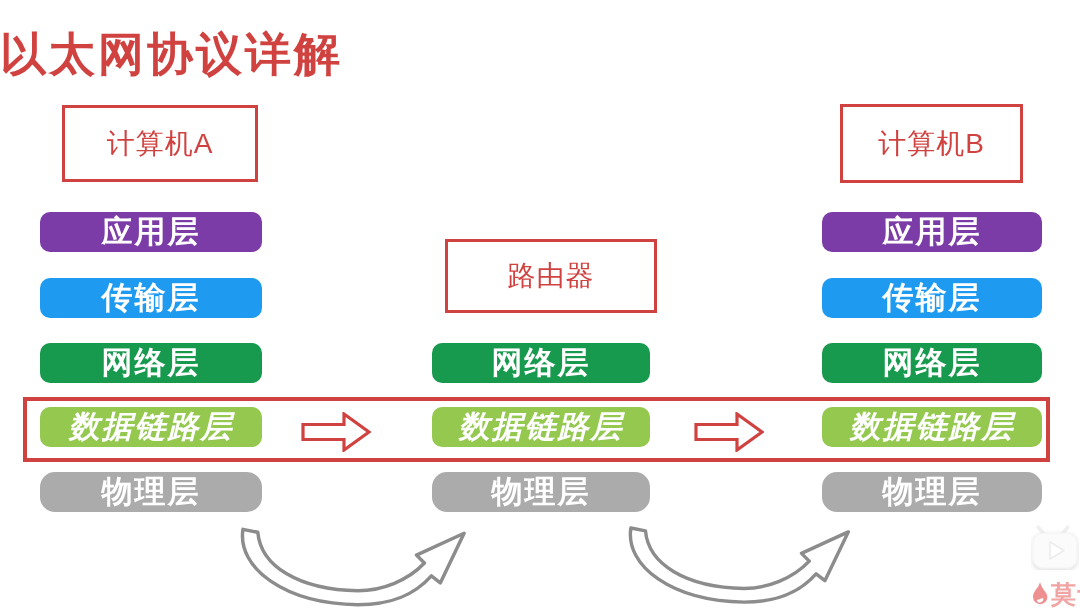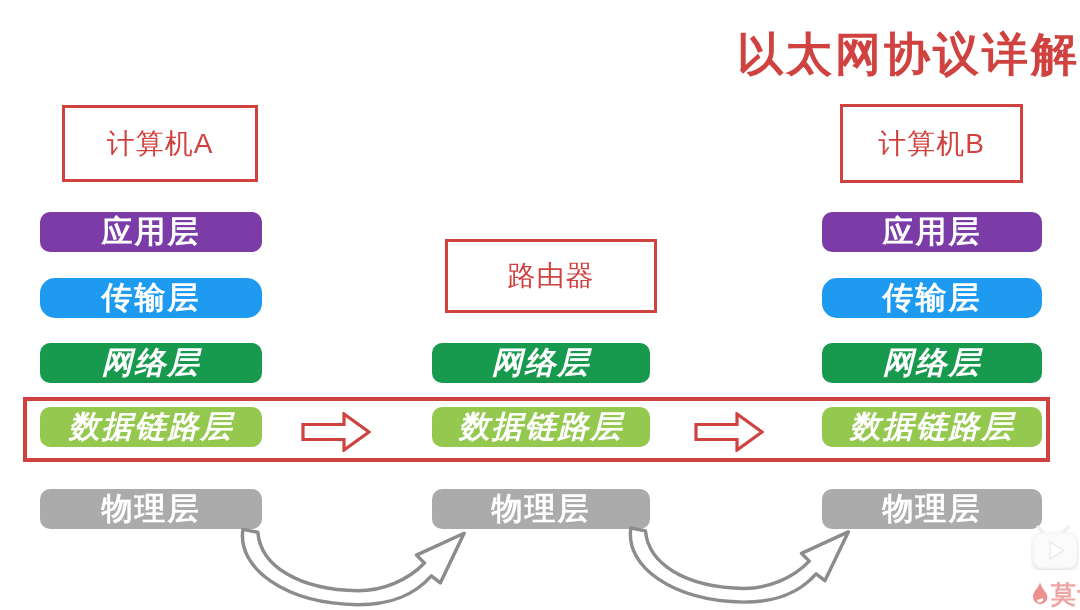--- a/index.html
+++ b/index.html
@@ -2,44 +2,44 @@
 <html><head>
 <meta charset="utf-8">
 <style>
   html,body{margin:0;padding:0;background:#fff;}
   .page{
     position:relative;width:1080px;height:610px;background:#ffffff;
     overflow:hidden;font-family:"Liberation Sans","DejaVu Sans",sans-serif;
   }
   .title{
     position:absolute;top:24px;left:0;width:100%;margin:0;
-    text-align:right;font-size:46px;font-weight:800;color:#D04240;
+    text-align:left;font-size:46px;font-weight:800;color:#D04240;
     letter-spacing:3px;
   }
   .node-box{
     position:absolute;box-sizing:border-box;border:3.5px solid #D04240;
     background:#fff;color:#D04240;font-size:28px;
     display:flex;align-items:center;justify-content:center;letter-spacing:1px;
   }
   .node-a{left:62px;top:105px;width:196px;height:77px;}
   .node-router{left:445px;top:239px;width:212px;height:74px;}
   .node-b{left:840px;top:104px;width:183px;height:79px;justify-content:center;}
   .layer{
     position:absolute;height:40px;border-radius:10px;
     display:flex;align-items:center;justify-content:center;
     color:#ffffff;font-size:31px;font-weight:bold;letter-spacing:2px;text-align:center;
   }
   .col-a{left:40px;width:222px;}
   .col-mid{left:432px;width:218px;}
   .col-b{left:822px;width:220px;}
   .row-0{top:212px;}
-  .row-1{top:278px;border-radius:15px;}
-  .row-2{top:343px;font-style:italic;}
+  .row-1{top:278px;}
+  .row-2{top:343px;}
   .row-3{top:407px;font-style:italic;}
-  .row-4{top:489px;}
+  .row-4{top:472px;border-radius:15px;}
   .red-frame{
     position:absolute;left:23px;top:397px;width:1027px;height:65px;
     box-sizing:border-box;border:4px solid #D04240;z-index:5;pointer-events:none;
   }
   .harrow{position:absolute;z-index:6;}
   .harrow-1{left:301px;top:412px;}
   .harrow-2{left:694px;top:412px;}
   .curve{position:absolute;z-index:2;}
   .curve-1{left:237px;top:526px;}
   .curve-2{left:625px;top:524px;}

